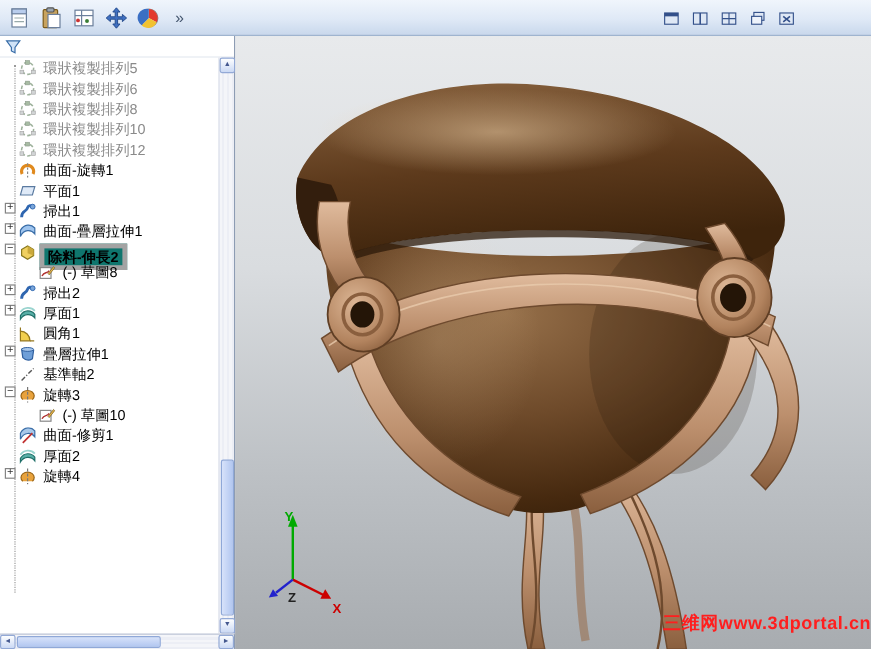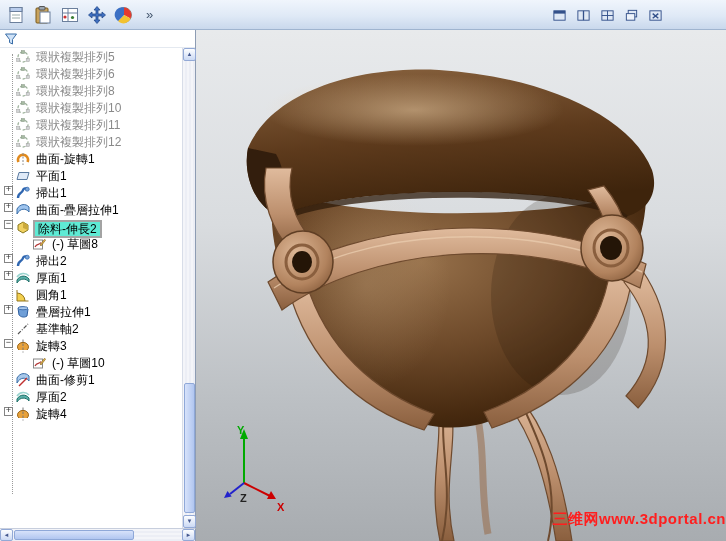--- a/index.html
+++ b/index.html
@@ -34,21 +34,21 @@
     font-size:9px; line-height:7px; text-align:center; color:#333; margin-right:3px;
     font-family:"Liberation Mono", monospace;
   }
   .expander.hidden { visibility:hidden; }
   .tree-row.child { padding-left:20px; }
   .t-icon { width:14px; height:14px; min-width:14px; margin-right:3px; display:inline-block; }
   .t-icon svg { display:block; }
   .t-label { font-size:12px; color:#000; padding:0 3px; line-height:14px; }
   .tree-row.muted .t-label { color:#8a8a8a; }
   .tree-row.muted .t-icon { opacity:0.55; filter:grayscale(45%); }
-  .t-label.selected { background:#5eead4; border:2px solid #a3a3a3; }
+  .t-label.selected { background:#0f766e; border:4px solid #a3a3a3;font-weight:bold; }
 
   
   .vscroll { position:absolute; top:18px; right:0; width:13px; bottom:0; background:repeating-linear-gradient(90deg,#f4f5f9 0 2px,#eceef5 2px 4px); border-left:1px solid #d8dde8; }
   .sbtn { position:absolute; left:0; width:13px; height:13px; background:linear-gradient(180deg,#fdfeff,#cbd9f4); border:1px solid #93a9d6; border-radius:2px; color:#44588f; font-size:6px; line-height:11px; text-align:center; }
   .sbtn.up { top:0; }
   .sbtn.down { bottom:0; }
   .vthumb { position:absolute; left:1px; width:11px; bottom:15px; height:130px; background:linear-gradient(90deg,#d7e2fa,#b1c6f0); border:1px solid #8fa8d8; border-radius:2px; }
   .hscroll { position:absolute; left:0; bottom:0; width:196px; height:13px; background:repeating-linear-gradient(180deg,#f4f5f9 0 2px,#eceef5 2px 4px); border-top:1px solid #c7cedd; border-right:1px solid #8d9cb3; }
   .hbtn { position:absolute; top:0; width:13px; height:12px; background:linear-gradient(180deg,#fdfeff,#cbd9f4); border:1px solid #93a9d6; border-radius:2px; color:#44588f; font-size:6px; line-height:10px; text-align:center; }
   .hbtn.left { left:0; }
@@ -201,32 +201,20 @@
     <span class="expander hidden"></span>
     <span class="t-icon">
             <svg viewBox="0 0 14 14" width="14" height="14">
               <circle cx="7" cy="7" r="5" fill="none" stroke="#3a7d34" stroke-width="1.3" stroke-dasharray="3 2"></circle>
               <rect x="5.3" y="0.5" width="3.4" height="3.2" fill="#4a8f3c" stroke="#1c4d18" stroke-width="0.5"></rect>
               <rect x="10.2" y="8.5" width="3.2" height="3" fill="#a9b2b6" stroke="#555" stroke-width="0.5"></rect>
               <rect x="0.6" y="8.5" width="3.2" height="3" fill="#a9b2b6" stroke="#555" stroke-width="0.5"></rect>
             </svg>
           </span>
     <span class="t-label">環狀複製排列10</span>
-  </div>
-        <div class="tree-row muted">
-    <span class="expander hidden"></span>
-    <span class="t-icon">
-            <svg viewBox="0 0 14 14" width="14" height="14">
-              <circle cx="7" cy="7" r="5" fill="none" stroke="#3a7d34" stroke-width="1.3" stroke-dasharray="3 2"></circle>
-              <rect x="5.3" y="0.5" width="3.4" height="3.2" fill="#4a8f3c" stroke="#1c4d18" stroke-width="0.5"></rect>
-              <rect x="10.2" y="8.5" width="3.2" height="3" fill="#a9b2b6" stroke="#555" stroke-width="0.5"></rect>
-              <rect x="0.6" y="8.5" width="3.2" height="3" fill="#a9b2b6" stroke="#555" stroke-width="0.5"></rect>
-            </svg>
-          </span>
-    <span class="t-label">環狀複製排列11</span>
   </div>
         <div class="tree-row muted">
     <span class="expander hidden"></span>
     <span class="t-icon">
             <svg viewBox="0 0 14 14" width="14" height="14">
               <circle cx="7" cy="7" r="5" fill="none" stroke="#3a7d34" stroke-width="1.3" stroke-dasharray="3 2"></circle>
               <rect x="5.3" y="0.5" width="3.4" height="3.2" fill="#4a8f3c" stroke="#1c4d18" stroke-width="0.5"></rect>
               <rect x="10.2" y="8.5" width="3.2" height="3" fill="#a9b2b6" stroke="#555" stroke-width="0.5"></rect>
               <rect x="0.6" y="8.5" width="3.2" height="3" fill="#a9b2b6" stroke="#555" stroke-width="0.5"></rect>
             </svg>

